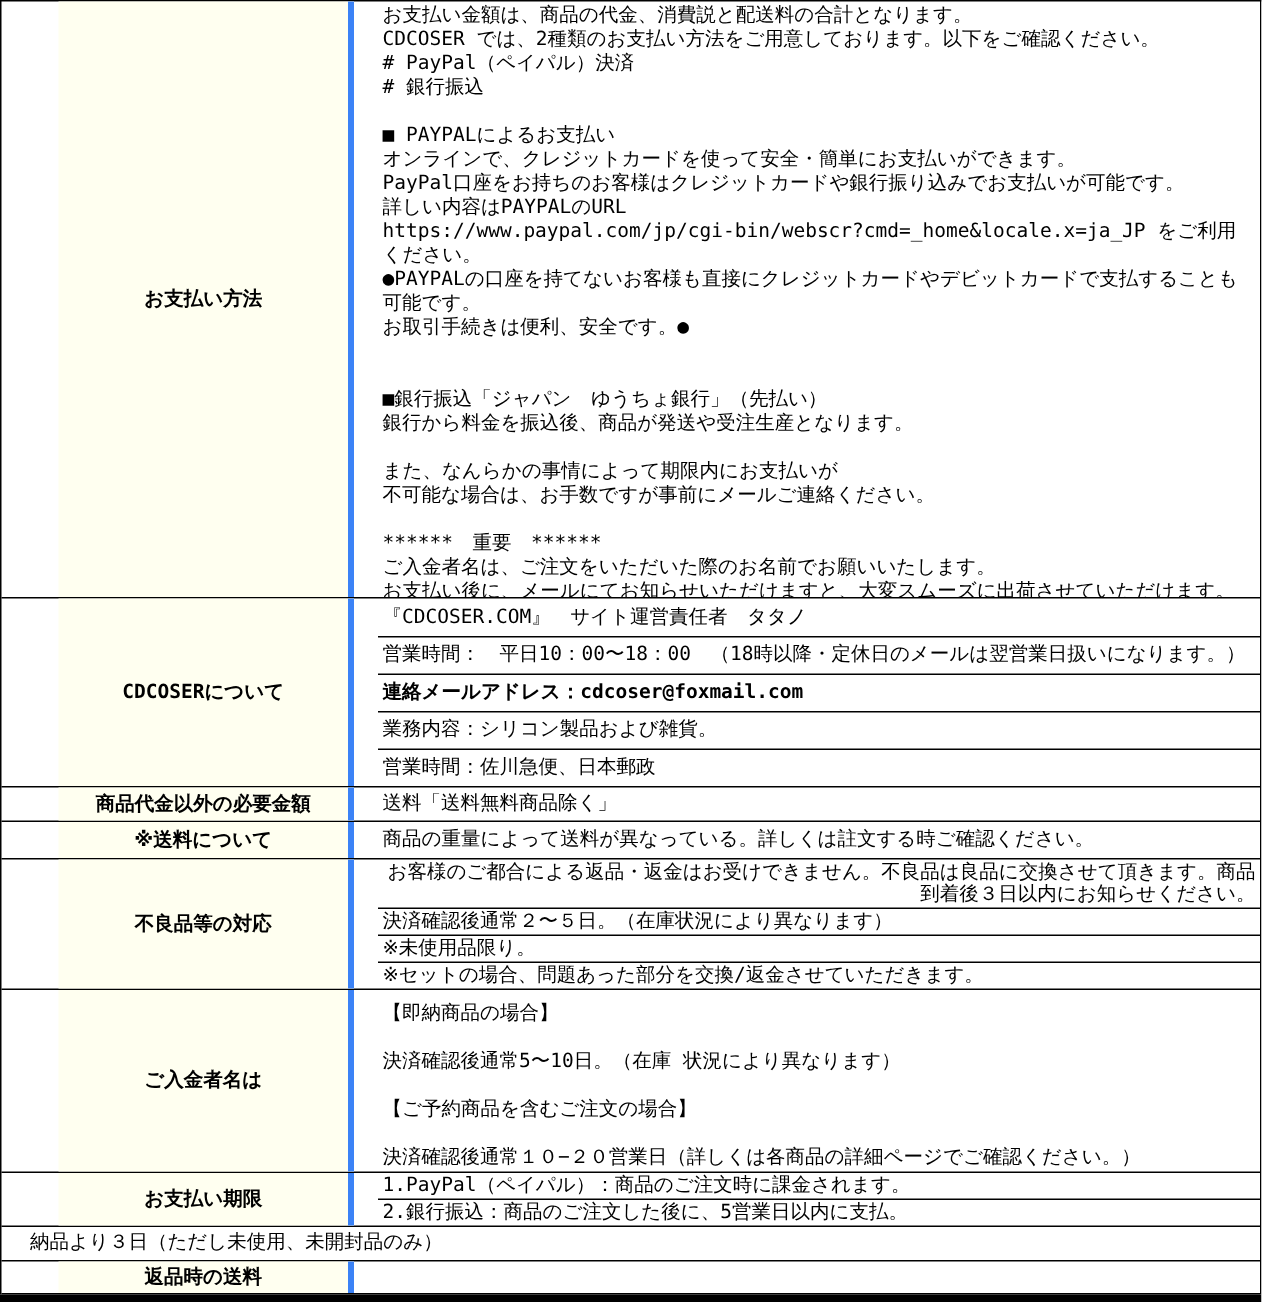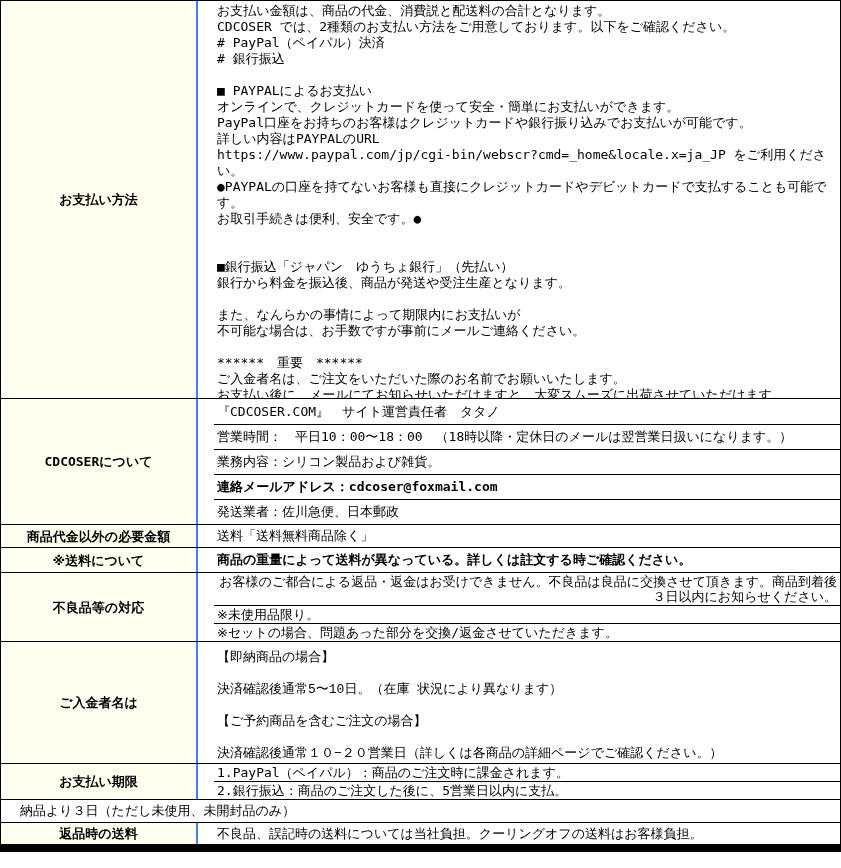--- a/index.html
+++ b/index.html
@@ -20,28 +20,29 @@
   .trow {
     display: flex;
     align-items: stretch;
     border-bottom: 1px solid #000;
   }
   .th {
     flex: 0 0 197px;
     width: 197px;
     box-sizing: border-box;
     background: #fffff0;
-    border-right: 2px solid #3b82f6;
+    border-right: 4px solid #3b82f6;
     display: flex;
     align-items: center;
     justify-content: center;
     text-align: left;
     font-weight: bold;
     line-height: 17px;
     padding: 2px;
+    margin-left: 38px;
   }
   .tdg {
     flex: 1 1 auto;
     min-width: 0;
     display: flex;
     flex-direction: column;
     margin-left: 16px;
   }
   .td {
     flex: 1 1 auto;
@@ -54,27 +55,27 @@
   }
   .td + .td { border-top: 1px solid #000; }
   .bold { font-weight: bold; }
 
   .r0 { height: 397px; }
   .r0 .td { overflow: hidden; }
 
   .r1 .td { min-height: 25px; display: flex; align-items: center; }
 
   .r2 .td { min-height: 22px; display: flex; align-items: center; }
-  .r3 .td { min-height: 24px; display: flex; align-items: center; font-weight: bold; }
+  .r3 .td { min-height: 24px; display: flex; align-items: center; }
 
   .r4 .td { padding: 1px 3px; line-height: 15px; }
   .r4 .td:first-child { min-height: 32px; text-align: right; }
 
   .r5 { height: 121px; }
-  .r5 .td { padding: 8px 3px 2px; overflow: hidden; font-family: Liberation Mono, monospace; }
+  .r5 .td { padding: 8px 3px 2px; overflow: hidden; }
 
   .r6 .td { min-height: 17px; line-height: 15px; padding: 1px 3px; }
 
   .r7 .td { min-height: 22px; display: flex; align-items: center; }
   .r8 .td { min-height: 17px; display: flex; align-items: center; padding: 0 3px; }
 
   .bottom-bar { width: 841px; height: 7px; background: #000000; }
 </style>
 </head>
 <body>
@@ -109,23 +110,23 @@
 お支払い後に、メールにてお知らせいただけますと、大変スムーズに出荷させていただけます。
 ご協力いただけますようお願いいたします。</div>
     </div>
   </div>
 
   <div class="trow r1">
     <div class="th">CDCOSERについて</div>
     <div class="tdg">
       <div class="td">『CDCOSER.COM』　サイト運営責任者　タタノ</div>
       <div class="td">営業時間：　平日10：00〜18：00　（18時以降・定休日のメールは翌営業日扱いになります。）</div>
+      <div class="td bold">連絡メールアドレス：cdcoser@foxmail.com</div>
       <div class="td">業務内容：シリコン製品および雑貨。</div>
-      <div class="td bold">連絡メールアドレス：cdcoser@foxmail.com</div>
-      <div class="td">発送業者：佐川急便、日本郵政</div>
+      <div class="td">営業時間：佐川急便、日本郵政</div>
     </div>
   </div>
 
   <div class="trow r2">
     <div class="th">商品代金以外の必要金額</div>
     <div class="tdg">
       <div class="td">送料「送料無料商品除く」</div>
     </div>
   </div>
 
@@ -133,20 +134,21 @@
     <div class="th">※送料について</div>
     <div class="tdg">
       <div class="td">商品の重量によって送料が異なっている。詳しくは註文する時ご確認ください。</div>
     </div>
   </div>
 
   <div class="trow r4">
     <div class="th">不良品等の対応</div>
     <div class="tdg">
       <div class="td">お客様のご都合による返品・返金はお受けできません。不良品は良品に交換させて頂きます。商品到着後３日以内にお知らせください。</div>
+      <div class="td">決済確認後通常２〜５日。（在庫状況により異なります）</div>
       <div class="td">※未使用品限り。</div>
       <div class="td">※セットの場合、問題あった部分を交換/返金させていただきます。</div>
     </div>
   </div>
 
   <div class="trow r5">
     <div class="th">ご入金者名は</div>
     <div class="tdg">
       <div class="td">【即納商品の場合】
 
@@ -167,20 +169,17 @@
   </div>
 
   <div class="trow r7">
     <div class="tdg">
       <div class="td">納品より３日（ただし未使用、未開封品のみ）</div>
     </div>
   </div>
 
   <div class="trow r8">
     <div class="th">返品時の送料</div>
-    <div class="tdg">
-      <div class="td">不良品、誤記時の送料については当社負担。クーリングオフの送料はお客様負担。</div>
-    </div>
   </div>
 
 </div>
 
 <div class="bottom-bar"></div>
 
 </body></html>

